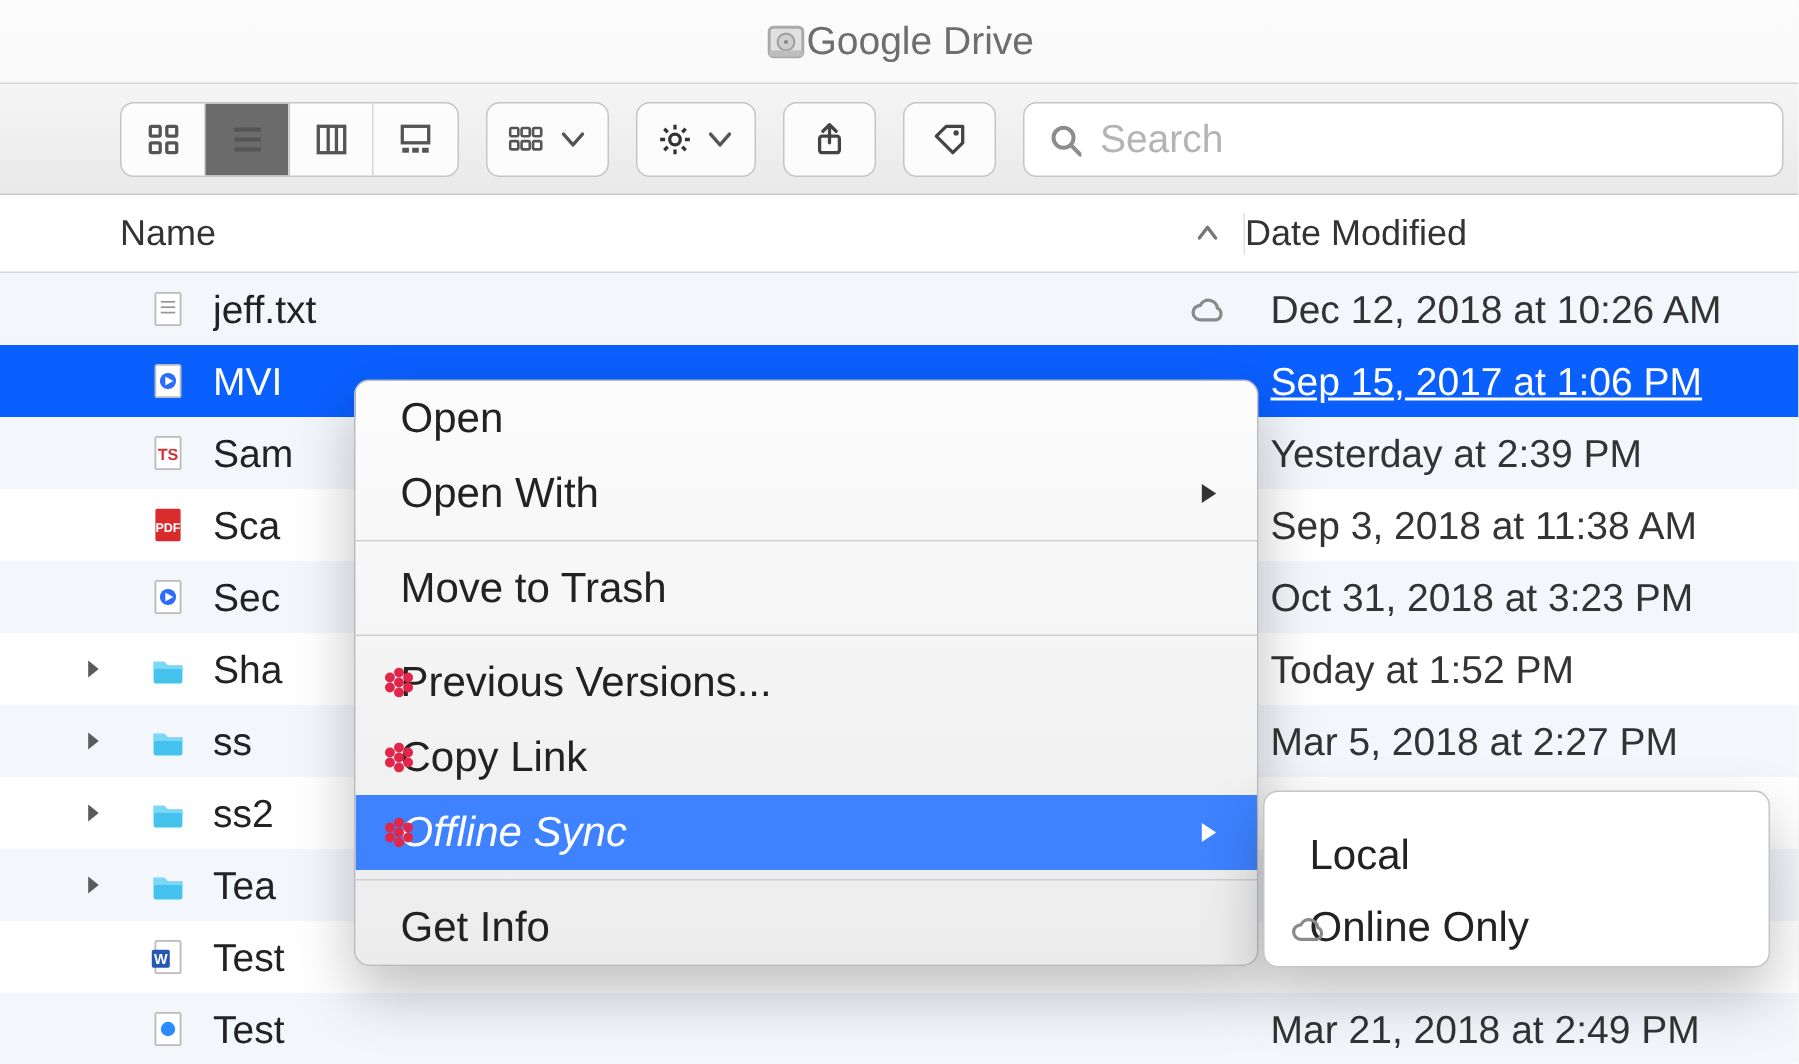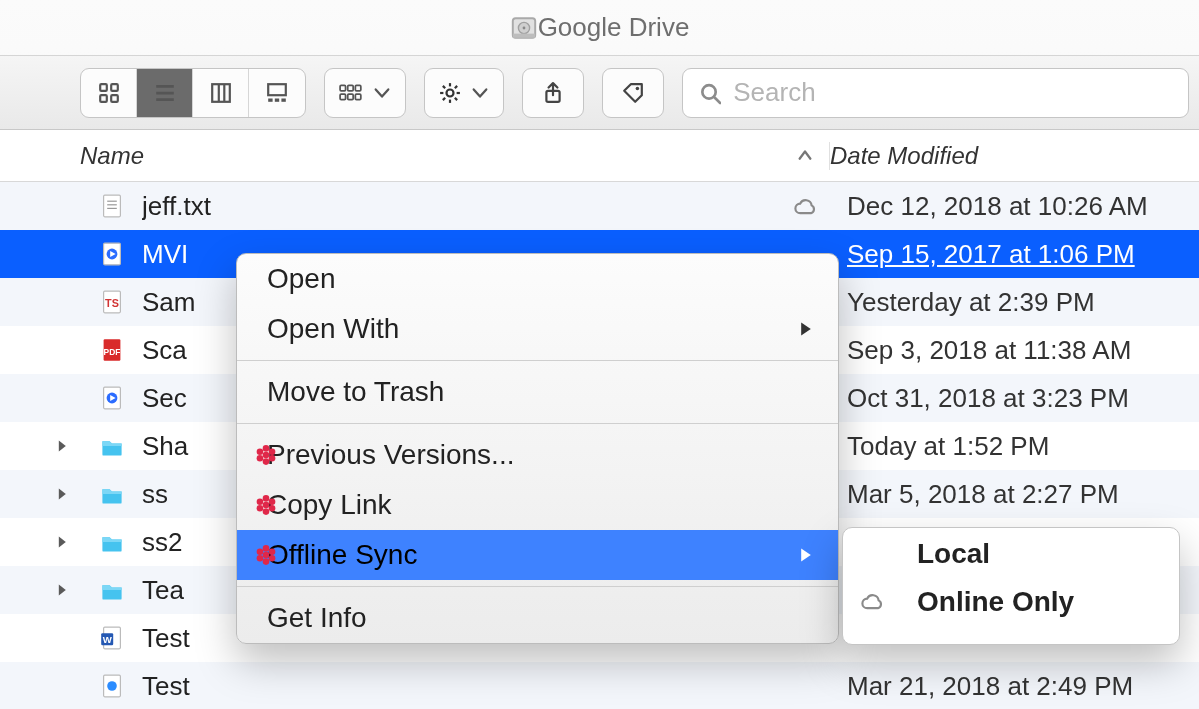--- a/index.html
+++ b/index.html
@@ -11,45 +11,45 @@
   .toolbar { height: 74px; display: flex; align-items: center; padding: 0 10px 0 80px; gap: 18px; background: linear-gradient(#f5f5f5,#e9e9e9); border-bottom: 1px solid #c8c8c8; }
   .seg { display: inline-flex; border: 1px solid #c5c5c5; border-radius: 9px; overflow: hidden; background: #fcfcfc; height: 50px; box-shadow: 0 1px 0 rgba(255,255,255,.6) inset; }
   .seg .btn { width: 56px; height: 100%; display: flex; align-items: center; justify-content: center; border-right: 1px solid #d6d6d6; cursor: pointer; }
   .seg .btn:last-child { border-right: none; }
   .seg .btn.active { background: #6b6b6b; }
   .seg .btn.active svg * { stroke: #fff; fill: #fff; }
   .pillbtn { border: 1px solid #c5c5c5; border-radius: 9px; background: #fcfcfc; height: 50px; min-width: 62px; padding: 0 14px; display: flex; align-items: center; justify-content: center; gap: 10px; cursor: pointer; }
   .search { flex: 1; display: flex; align-items: center; gap: 12px; border: 1px solid #c5c5c5; border-radius: 9px; background: #fff; height: 50px; padding: 0 16px; }
   .search input { border: none; outline: none; font-size: 26px; color: #333; width: 100%; background: transparent; }
   .search input::placeholder { color: #b4b4b4; }
-  .header-row { display: flex; align-items: center; height: 52px; background: #fff; border-bottom: 1px solid #d8d8d8; font-size: 24px; color: #333; padding-left: 80px; font-style: italic; }
+  .header-row { display: flex; align-items: center; height: 52px; background: #fff; border-bottom: 1px solid #d8d8d8; font-size: 24px; color: #333; padding-left: 80px; }
   .col-name { flex: 1; }
   .col-sort { width: 48px; color: #888; display: flex; justify-content: center; }
   .col-date { width: 370px; border-left: 1px solid #e0e0e0; }
   .list { background: #fff; }
   .row { display: flex; align-items: center; height: 48px; font-size: 26px; color: #222; padding-left: 96px; }
   .row .disclosure { width: 26px; margin-left: -40px; margin-right: 14px; color: #5a5a5a; }
   .row .icon-slot { width: 32px; height: 32px; margin-right: 14px; display: flex; align-items: center; justify-content: center; }
   .row .fname { flex: 1; white-space: nowrap; overflow: hidden; }
   .row .cloud { width: 48px; color: #9a9a9a; display:flex; justify-content:center; }
   .row .date { width: 370px; padding-left: 18px; color: #333; white-space: nowrap; overflow: hidden; }
   .row.alt { background: #f3f6fb; }
   .row.selected { background: #0a5fff; color: #fff; }
   .row.selected .date { color: #fff; text-decoration: underline; }
   .row.selected .icon-slot svg * { }
   
   .ctxmenu { position: absolute; left: 236px; top: 253px; width: 603px; background: linear-gradient(#fcfcfc,#ececec); border: 1px solid #bcbcbc; border-radius: 10px; box-shadow: 0 18px 40px rgba(0,0,0,.25); font-size: 28px; color: #222; overflow: hidden; }
   .ctxmenu .item { display: flex; align-items: center; height: 50px; padding: 0 24px 0 30px; cursor: pointer; position: relative; }
   .ctxmenu .item .ico { position: absolute; left: 14px; width: 30px; height: 30px; display:flex; align-items:center; justify-content:center; }
   .ctxmenu .item .arrow { margin-left: auto; }
   .ctxmenu .sep { height: 1px; background: #cfcfcf; margin: 6px 0; }
-  .ctxmenu .item.hl { background: #3e82ff; color: #000000; }
+  .ctxmenu .item.hl { background: #3e82ff; color: #ffffff; font-style: italic; }
   
   .submenu { position: absolute; left: 842px; top: 527px; width: 338px; background: #fff; border: 1px solid #c5c5c5; border-radius: 10px; box-shadow: 0 18px 40px rgba(0,0,0,.25); padding: 10px 0; font-size: 28px; color: #222; }
-  .submenu .sitem { display:flex; align-items:flex-start; height: 48px; padding: 0 22px 0 74px; cursor:pointer; position:relative;font-weight:bold; }
+  .submenu .sitem { display:flex; align-items:flex-end; height: 48px; padding: 0 22px 0 30px; cursor:pointer; position:relative; }
   .submenu .sitem .ico { position:absolute; left:14px; width:30px; height:30px; display:flex; align-items:center; justify-content:center; color:#666; }
   
   svg { display:block; }
 </style>
 </head>
 <body>
 
 <svg width="0" height="0" style="position:absolute">
   <defs>
     <g id="i-grid">

